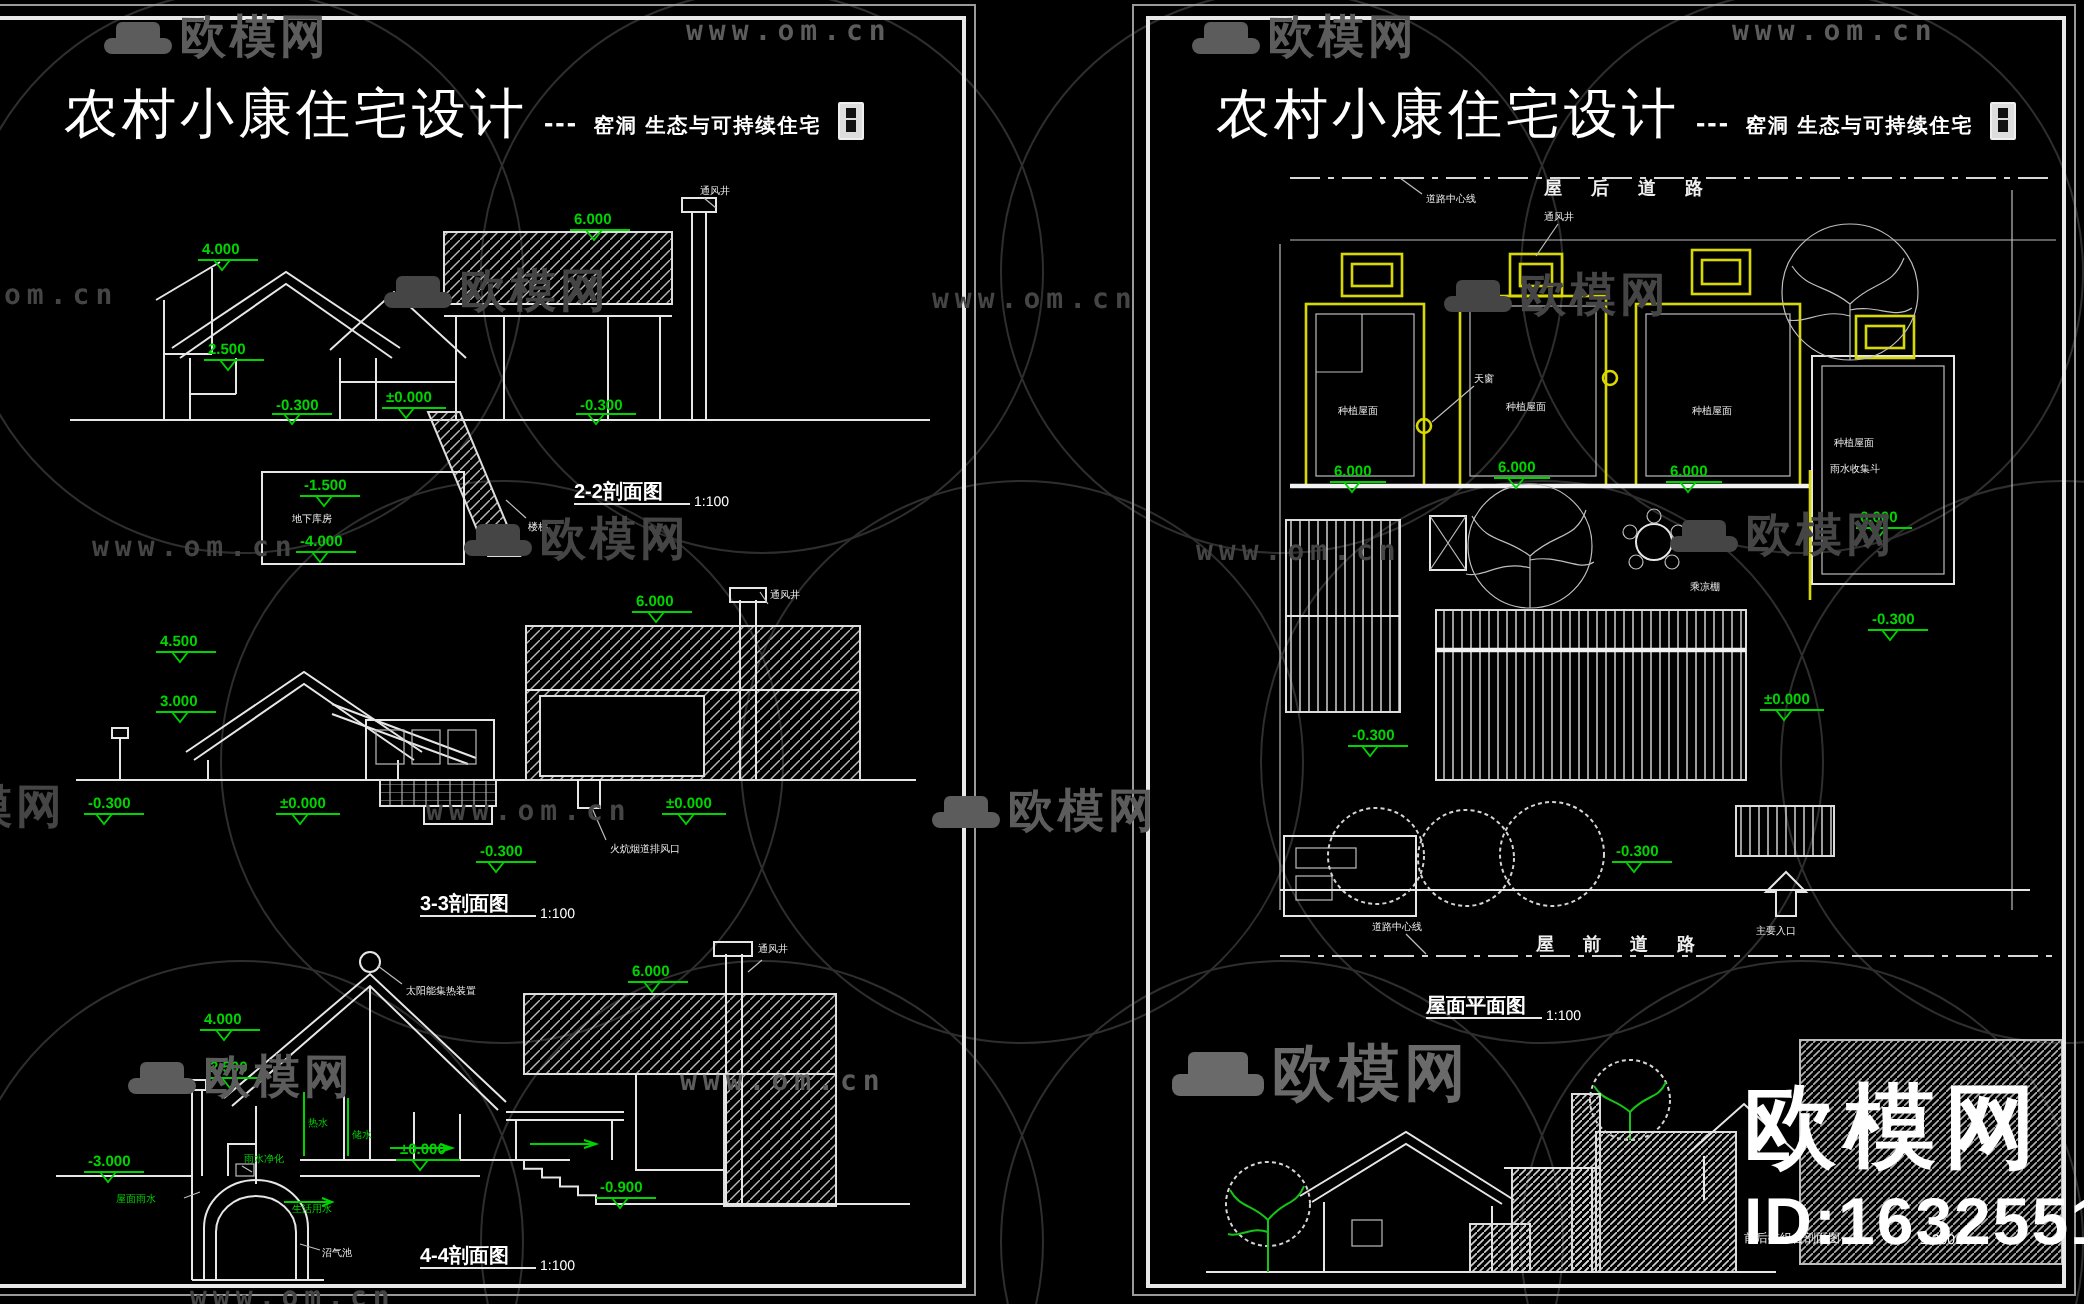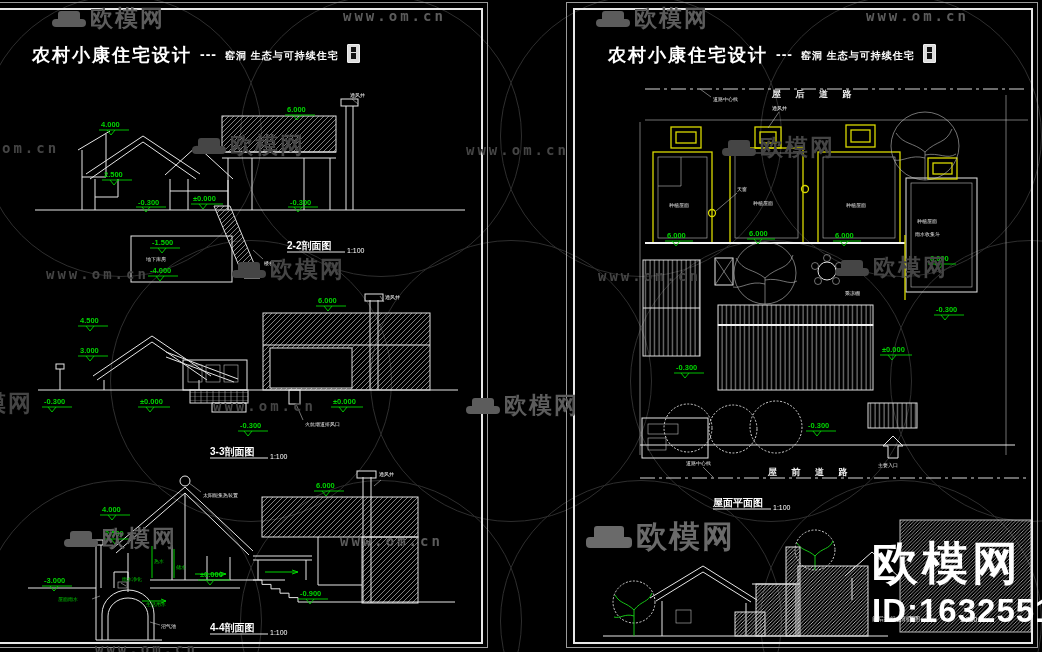--- a/index.html
+++ b/index.html
@@ -3,21 +3,21 @@
 <meta charset="utf-8">
 <style>
   html,body{margin:0;padding:0;background:#000;}
   #stage{position:relative;width:1042px;height:652px;background:#000;overflow:hidden;
          font-family:"Liberation Sans","DejaVu Sans",sans-serif;}
   .arc{position:absolute;width:280px;height:280px;border:1px solid #2e2e2e;border-radius:50%;}
   .frame{position:absolute;pointer-events:none;}
   .frame.outer{border:1px solid #9a9a9a;}
   .frame.inner{border:2px solid #e8e8e8;}
   .titlebar{position:absolute;display:flex;align-items:flex-end;gap:8px;color:#fff;z-index:4;}
-  .main-title{font-size:18px;font-weight:bold;letter-spacing:2px;line-height:1;}
+  .main-title{font-size:27px;font-weight:normal;letter-spacing:2px;line-height:1;}
   .title-sep{font-size:14px;font-weight:bold;letter-spacing:1px;padding-bottom:2px;}
   .sub-title{font-size:10px;font-weight:bold;letter-spacing:1px;padding-bottom:1px;}
   .title-icon{width:11px;height:17px;background:#ddd;border:1px solid #eee;border-radius:1px;margin-bottom:1px;}
   .title-icon::before{content:"";display:block;width:5px;height:5px;background:#111;margin:2px auto 1px;}
   .title-icon::after{content:"";display:block;width:5px;height:6px;background:#111;margin:0 auto;}
   .drw{position:absolute;z-index:3;}
   
   .w{stroke:#e6e6e6;fill:none;stroke-width:1;}
   .w2{stroke:#f2f2f2;fill:none;stroke-width:2.2;}
   .thin{stroke:#bdbdbd;fill:none;stroke-width:.6;}

